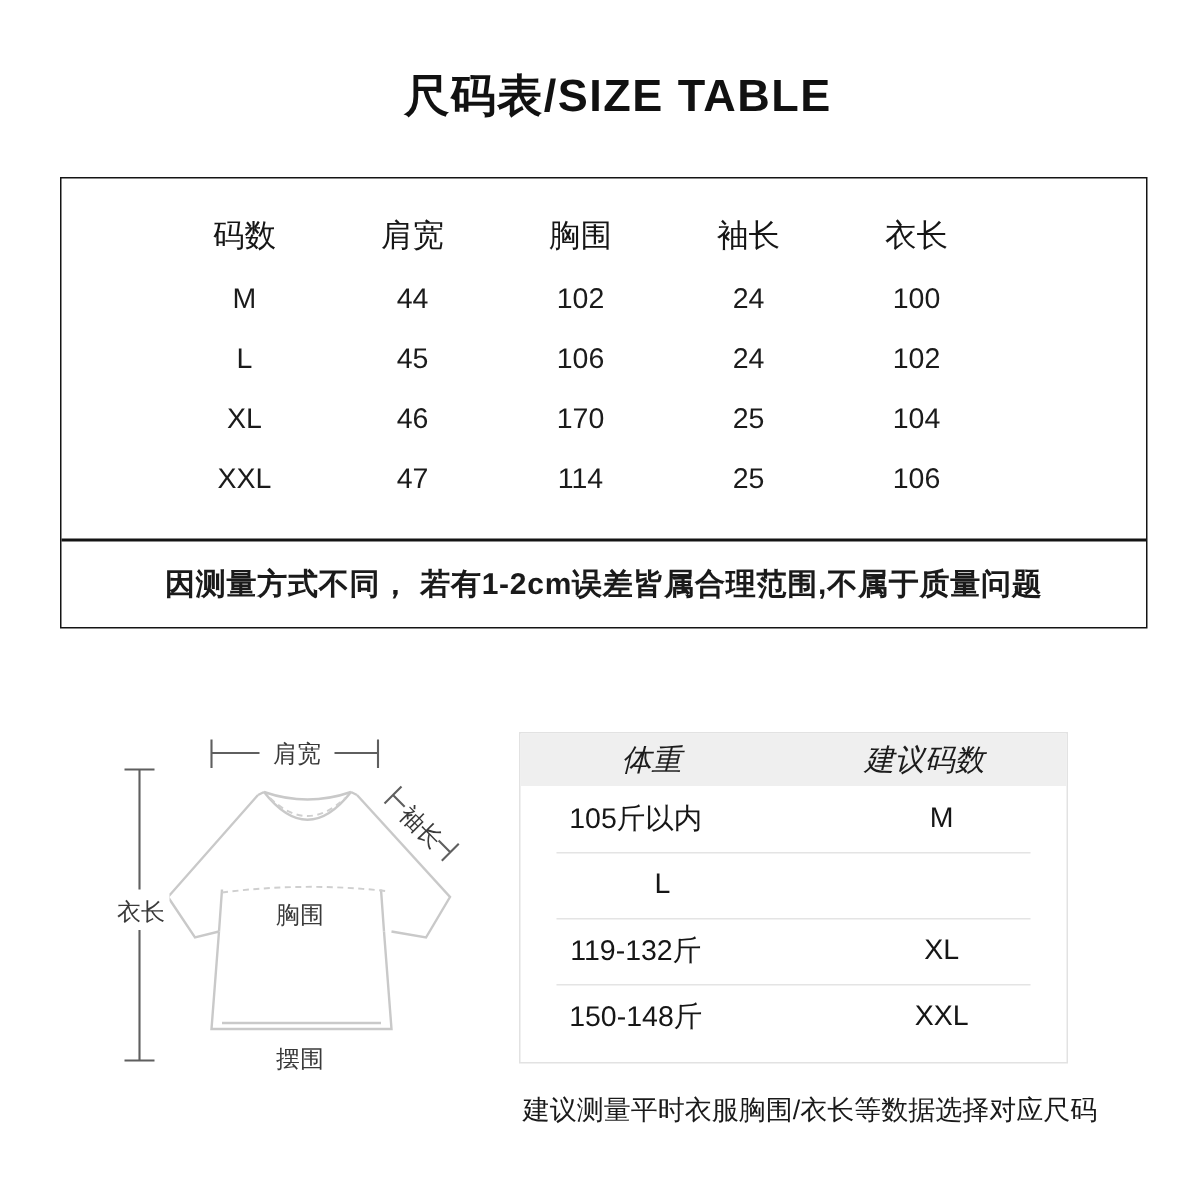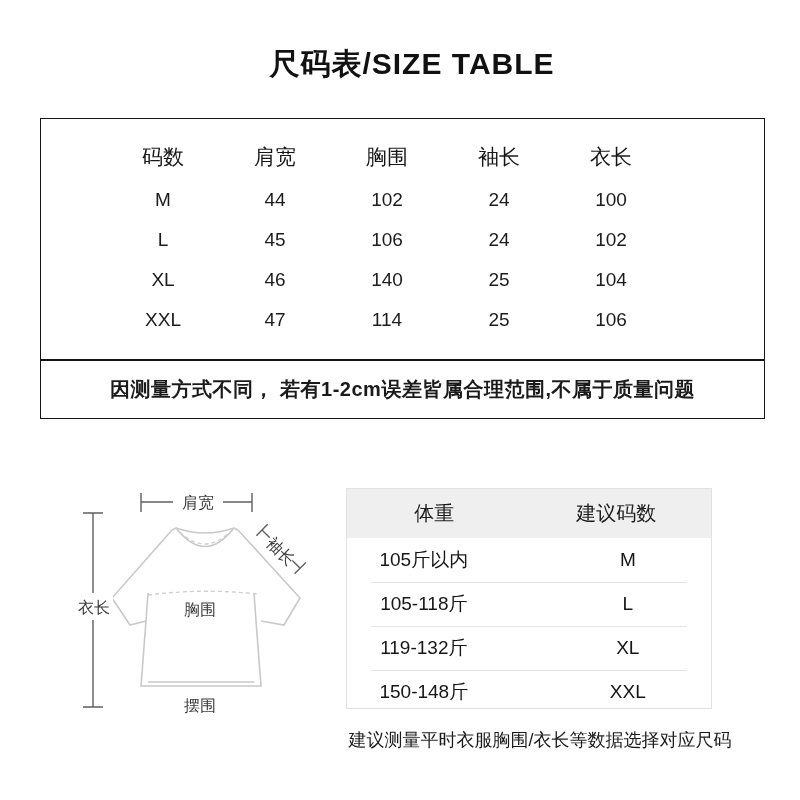--- a/index.html
+++ b/index.html
@@ -37,21 +37,21 @@
     border-top:2px solid #141414;
     display:flex; align-items:center; justify-content:center;
     font-size:20px; font-weight:600; color:#1a1a1a; letter-spacing:0.5px;
   }
   
   .weight-table {
     position:absolute; left:346px; top:488px; width:366px; height:221px;
     border:1px solid #e2e2e2; background:#fff;
   }
   .wt-header {
-    height:49px; background:#efefef; display:flex; align-items:center;
+    height:35px; background:#efefef; display:flex; align-items:center;font-style:italic;
   }
   .wt-header .wt-c1, .wt-row .wt-c1 { width:48%; text-align:center; }
   .wt-header .wt-c2, .wt-row .wt-c2 { width:52%; text-align:center; }
   .wt-header span { font-size:20px; font-weight:500; color:#1c1c1c; }
   .wt-row {
     height:44px; display:flex; align-items:center; position:relative;
     font-size:19px; color:#161616;gap:44px;
   }
   .wt-row + .wt-row::before {
     content:""; position:absolute; top:0; left:24px; right:24px;
@@ -89,21 +89,21 @@
     <div class="sg-cell">100</div>
 
     <div class="sg-cell">L</div>
     <div class="sg-cell">45</div>
     <div class="sg-cell">106</div>
     <div class="sg-cell">24</div>
     <div class="sg-cell">102</div>
 
     <div class="sg-cell">XL</div>
     <div class="sg-cell">46</div>
-    <div class="sg-cell">140</div>
+    <div class="sg-cell">170</div>
     <div class="sg-cell">25</div>
     <div class="sg-cell">104</div>
 
     <div class="sg-cell">XXL</div>
     <div class="sg-cell">47</div>
     <div class="sg-cell">114</div>
     <div class="sg-cell">25</div>
     <div class="sg-cell">106</div>
   </div>
   <div class="size-note">因测量方式不同， 若有1-2cm误差皆属合理范围,不属于质量问题</div>
@@ -160,21 +160,20 @@
 <div class="weight-table">
   <div class="wt-header">
     <span class="wt-c1">体重</span>
     <span class="wt-c2">建议码数</span>
   </div>
   <div class="wt-row">
     <span class="wt-c1">105斤以内</span>
     <span class="wt-c2">M</span>
   </div>
   <div class="wt-row">
-    <span class="wt-c1">105-118斤</span>
     <span class="wt-c2">L</span>
   </div>
   <div class="wt-row">
     <span class="wt-c1">119-132斤</span>
     <span class="wt-c2">XL</span>
   </div>
   <div class="wt-row">
     <span class="wt-c1">150-148斤</span>
     <span class="wt-c2">XXL</span>
   </div>

